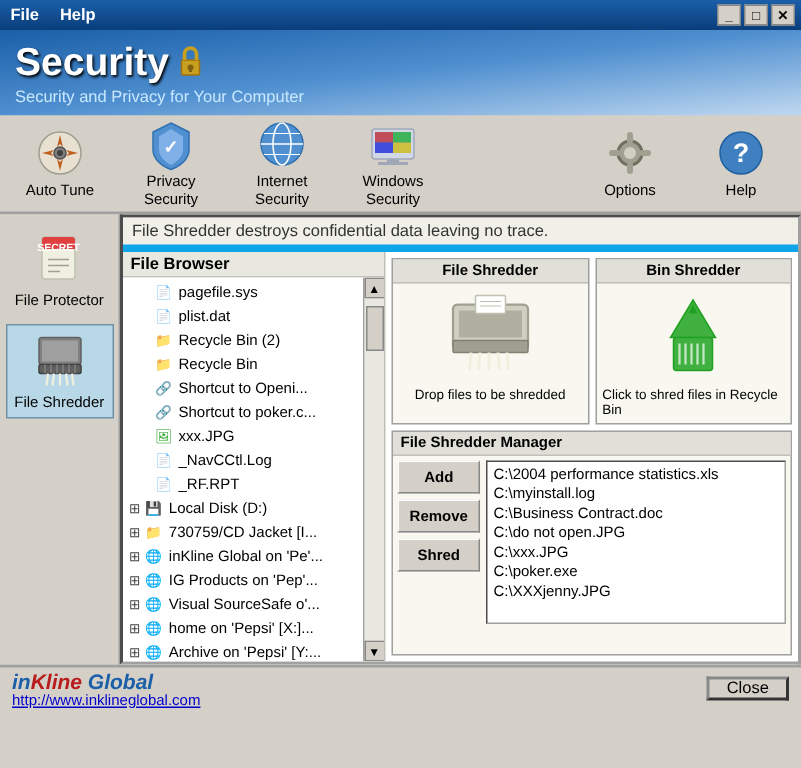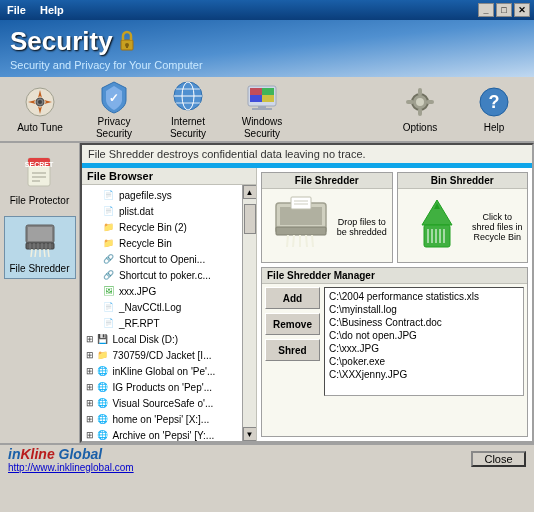--- a/index.html
+++ b/index.html
@@ -279,25 +279,24 @@
     .shredder-box-title {
       background: #e0e0d8;
       border-bottom: 1px solid #c0c0b8;
       padding: 2px 5px;
       font-size: 10px;
       font-weight: bold;
       text-align: center;
     }
     .shredder-box-content {
       display: flex;
-      flex-direction: row;
+      flex-direction: column;
       align-items: center;
       padding: 6px 4px 4px;
       font-size: 9px;
-      text-align: center;
     }
     .shredder-visual {
       width: 70px;
       height: 60px;
       display: flex;
       align-items: center;
       justify-content: center;
       margin-bottom: 3px;
     }
 

